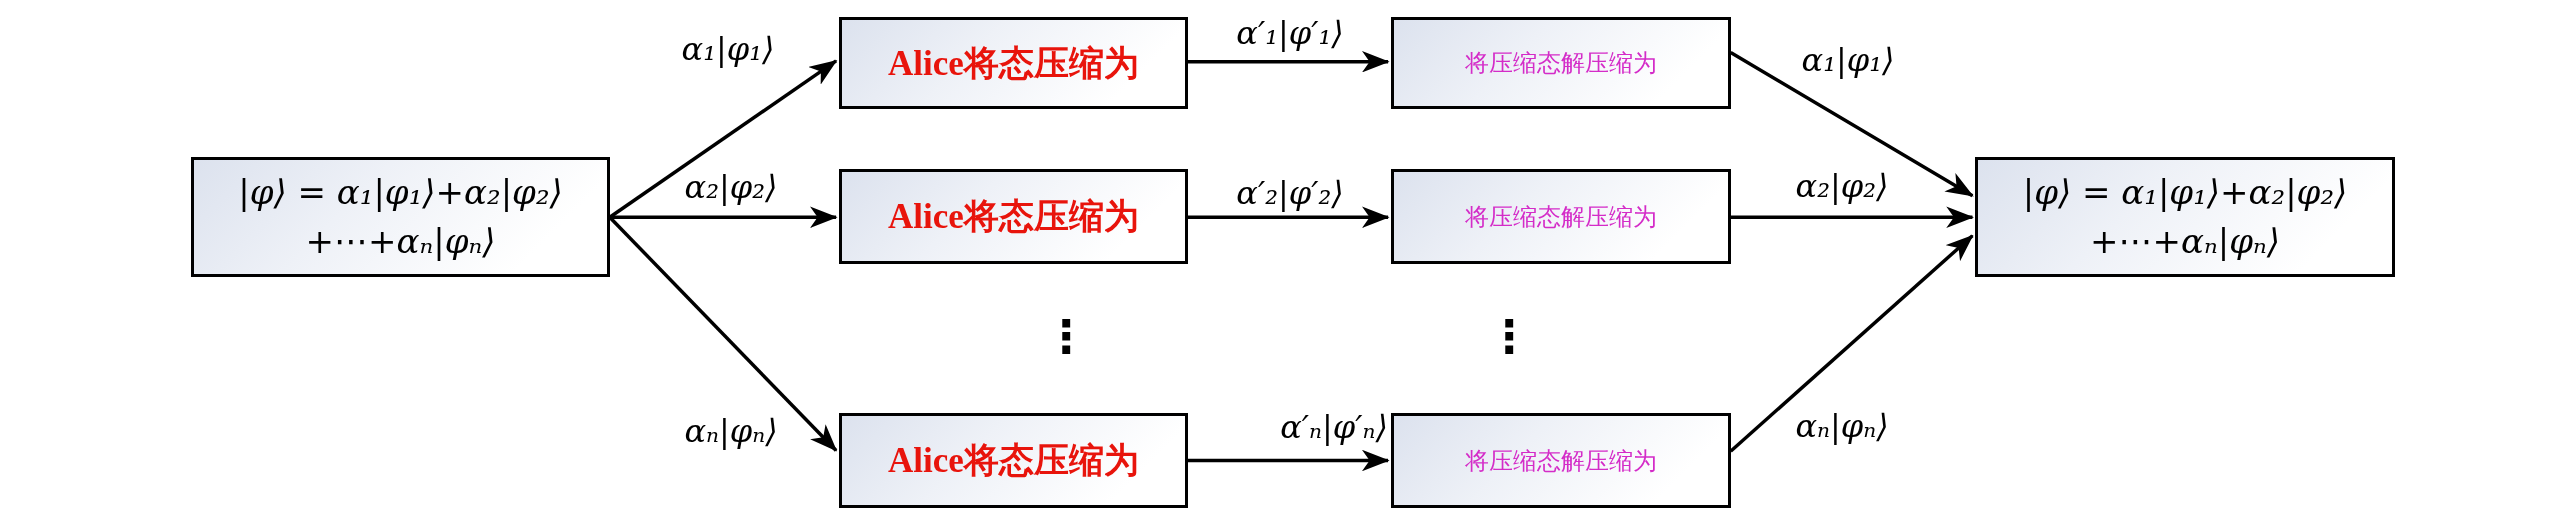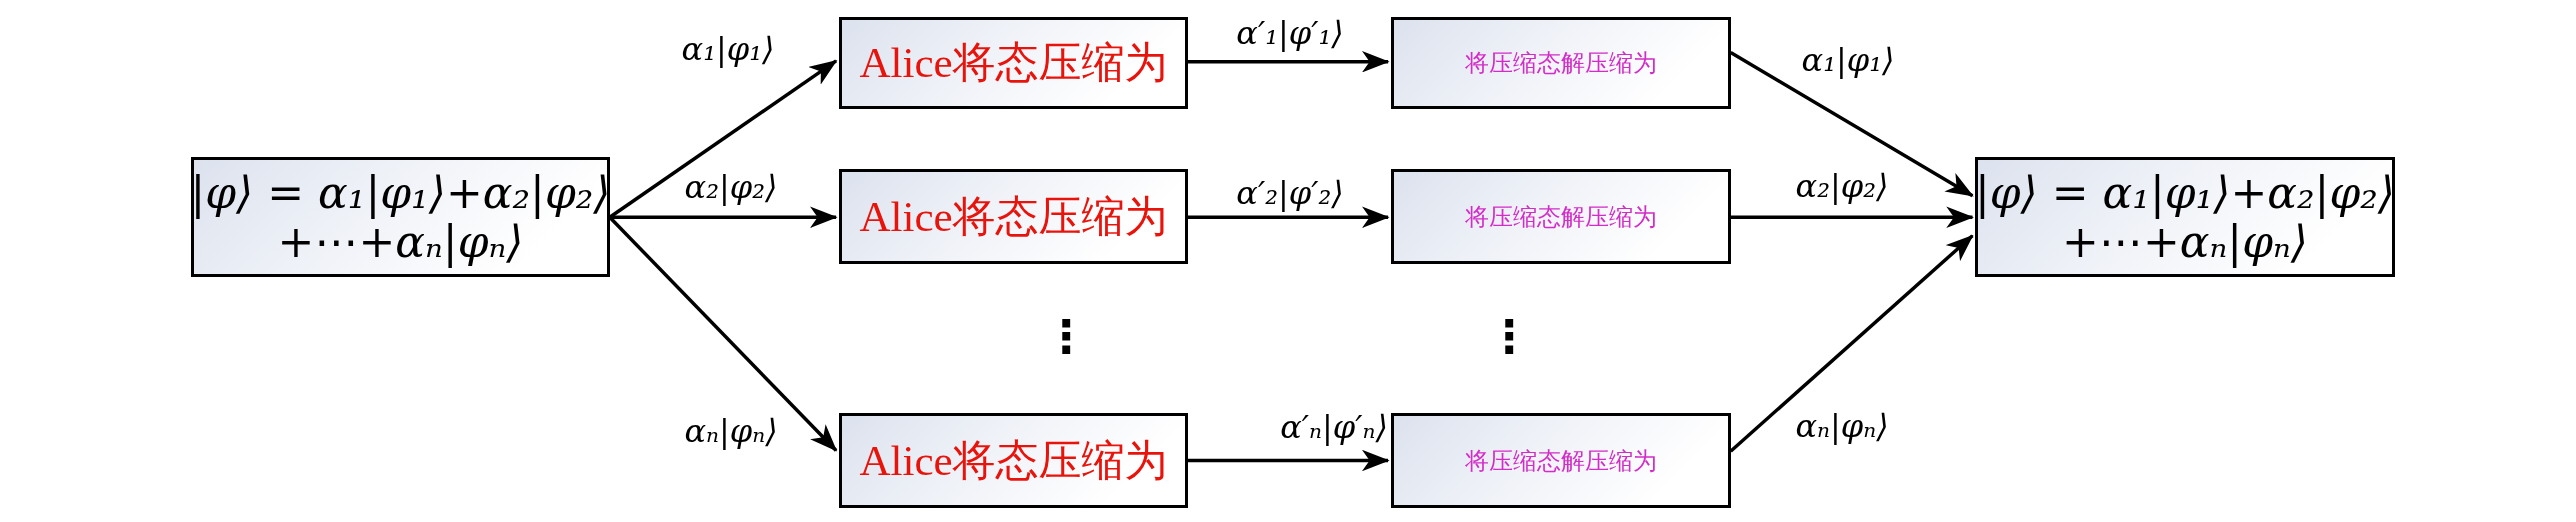--- a/index.html
+++ b/index.html
@@ -13,23 +13,23 @@
     --box-fill-top:#dce2ee;
   }
   svg.wires{position:absolute;left:0;top:0;width:2576px;height:523px;}
   .edge{stroke:var(--line,#000);stroke-width:4.5;fill:none;}
   .node{position:absolute;box-sizing:border-box;border:3.8px solid var(--box-border,#000);
         background:linear-gradient(135deg,var(--box-fill-top,#dce2ee) 0%,#eef1f7 38%,#ffffff 82%);
         display:flex;align-items:center;justify-content:center;}
   .math{font-family:"DejaVu Serif","DejaVu Sans",serif;font-style:italic;}
   .label{position:absolute;transform:translate(-50%,-50%);white-space:nowrap;
          font-size:32px;line-height:1;}
-  .state-text{font-size:44px;line-height:49px;text-align:center;white-space:nowrap;}
+  .state-text{font-size:34px;line-height:49px;text-align:center;white-space:nowrap;}
   .cjk{font-family:"Liberation Serif","DejaVu Serif",serif;white-space:nowrap;}
-  .compress-label{color:var(--compress-text,#e8140c);font-size:43px;font-weight:400;}
+  .compress-label{color:var(--compress-text,#e8140c);font-size:35px;font-weight:700;}
   .decompress-label{color:var(--decompress-text,#d42cc8);font-size:24px;font-weight:500;}
   .dots{position:absolute;transform:translate(-50%,-50%);font-size:45px;font-weight:bold;
         font-family:"DejaVu Sans",sans-serif;line-height:1;}
 </style>
 </head>
 <body>
 
 <svg class="wires" viewBox="0 0 3346 679">
   <defs>
     <marker id="arrowhead" markerUnits="userSpaceOnUse" markerWidth="36" markerHeight="28" viewBox="0 0 36 28" refX="34" refY="14" orient="auto">

